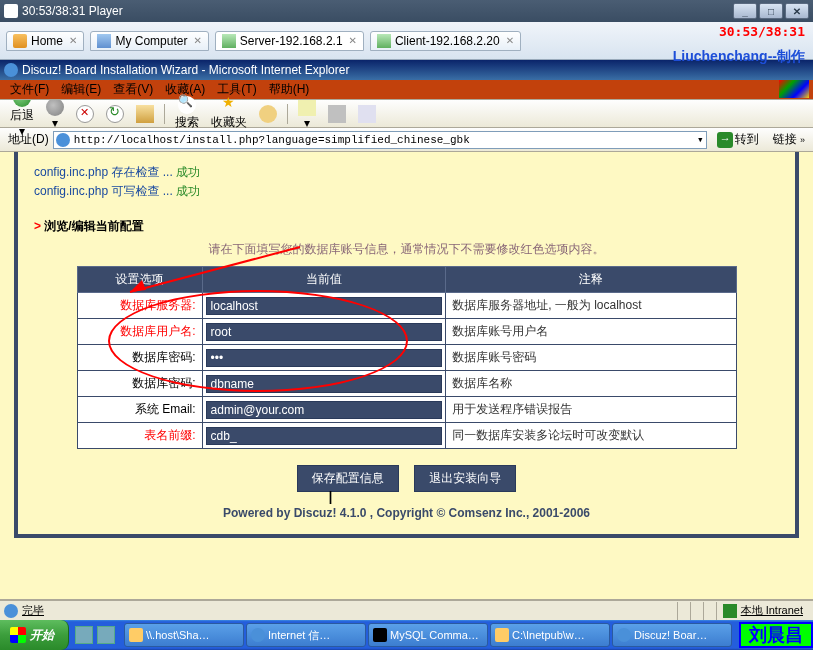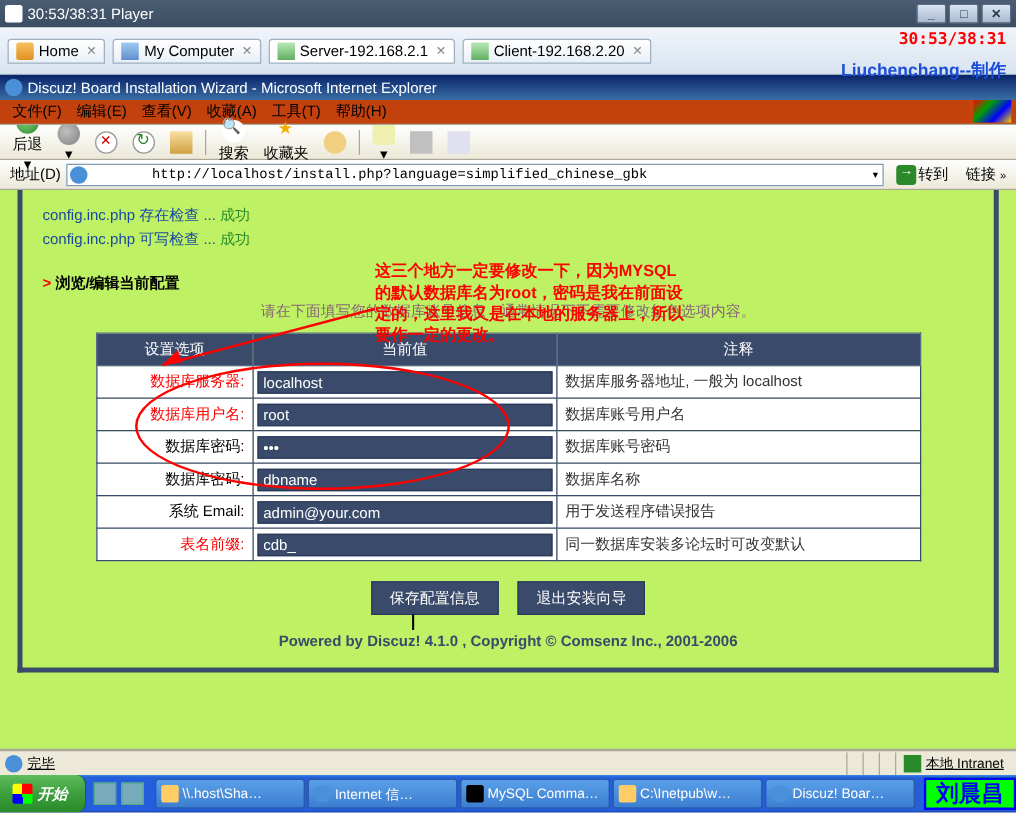--- a/index.html
+++ b/index.html
@@ -23,29 +23,29 @@
 .ie-titlebar .ie-icon { width:14px; height:14px; background:#4a90d9; border-radius:50%; margin-right:4px; display:inline-block;}
 .ie-menubar { height:20px; background:#c2410c; border-bottom:1px solid #aca899; display:flex; align-items:center; padding:0 4px; position:relative;}
 .ie-menubar .menu-item { padding:0 6px; cursor:pointer; }
 .ie-menubar .flag { position:absolute; right:4px; top:0; width:30px; height:18px; background:linear-gradient(135deg,#ff0000,#00a000 33%,#0000ff 66%,#ffcc00); }
 .ie-toolbar { height:28px; background: linear-gradient(#fefefe,#ece9d8); border-bottom:1px solid #aca899; display:flex; align-items:center; padding:0 4px;}
 .ie-toolbar .tbtn { display:inline-flex; align-items:center; padding:2px 4px; margin:0 1px; cursor:pointer; border:1px solid transparent; border-radius:3px;flex-direction:column;}
 .ie-toolbar .tbtn .ticon { width:18px; height:18px; display:inline-block; }
 .ie-toolbar .sep { width:1px; height:20px; background:#aca899; margin:0 4px;}
 .ie-addrbar { height:24px; background: linear-gradient(#fefefe,#ece9d8); border-bottom:1px solid #aca899; display:flex; align-items:center; padding:0 4px;}
 .ie-addrbar .label { padding:0 4px;}
-.ie-addrbar .addrbox { flex:1; height:18px; background:#fff; border:1px solid #7f9db9; display:flex; align-items:center; padding:0 2px; font-family:"Courier New",monospace; font-size:11px;gap:48px;}
+.ie-addrbar .addrbox { flex:1; height:18px; background:#fff; border:1px solid #7f9db9; display:flex; align-items:center; padding:0 2px; font-family:"Courier New",monospace; font-size:11px;}
 .ie-addrbar .addrbox .favicon { width:14px; height:14px; background:#4a90d9; border-radius:50%; margin-right:4px;}
 .ie-addrbar .gobtn { display:inline-flex; align-items:center; padding:0 6px; margin-left:4px; cursor:pointer;}
 .ie-addrbar .gobtn .go-icon { width:16px; height:16px; background:#2a8a2a; border-radius:3px; margin-right:2px; position:relative;}
 .ie-addrbar .gobtn .go-icon::after { content:"→"; color:#fff; position:absolute; top:-1px; left:3px; font-size:11px;}
 .ie-addrbar .linkbtn { padding:0 4px; margin-left:4px; cursor:pointer;}
 
 
-.content-viewport { height: 448px; background:#bef264; border-bottom:1px solid #aca899; overflow:auto; position:relative;}
+.content-viewport { height: 448px; background:#fef9c3; border-bottom:1px solid #aca899; overflow:auto; position:relative;}
 .outer-blue { margin:0 14px 10px 14px; border:4px solid #3a4a6a; border-top:none; padding:10px 16px 14px 16px;}
 .check-line { color:#1a4aa0; font-size:12px; margin:2px 0;}
 .check-line .ok { color:#2a8a2a;}
 .sec-title { margin:18px 0 6px 0; font-weight:bold;}
 .sec-title .arrow { color:#f00; font-weight:bold;}
 .red-anno { position:absolute; top:56px; left:300px; color:#f00; font-weight:bold; font-size:13px; line-height:17px;}
 .help-text { text-align:center; color:#867; font-size:12px; margin-bottom:8px;}
 
 .cfg-table { width:660px; margin:0 auto; border-collapse:collapse; border:1px solid #3a4a6a;}
 .cfg-table th { background:#3a4a6a; color:#fff; padding:4px; border:1px solid #5a6a8a; font-weight:normal;}
@@ -198,26 +198,20 @@
   <span class="linkbtn"><span>链接</span> <span style="font-size:9px;">»</span></span>
 </div>
 
 <div class="content-viewport">
   <div class="outer-blue">
     <div class="check-line"><span>config.inc.php 存在检查 ... </span><span class="ok">成功</span></div>
     <div class="check-line"><span>config.inc.php 可写检查 ... </span><span class="ok">成功</span></div>
 
     <div class="sec-title"><span class="arrow">&gt;</span> <span>浏览/编辑当前配置</span></div>
 
-    <div class="red-anno">
-      <div>这三个地方一定要修改一下，因为MYSQL</div>
-      <div>的默认数据库名为root，密码是我在前面设</div>
-      <div>定的，这里我又是在本地的服务器上，所以</div>
-      <div>要作一定的更改。</div>
-    </div>
 
     <div class="help-text">请在下面填写您的数据库账号信息，通常情况下不需要修改红色选项内容。</div>
 
     <table class="cfg-table">
       <tbody>
           <tr>
         <th>设置选项</th>
         <th>当前值</th>
         <th>注释</th>
       </tr>

